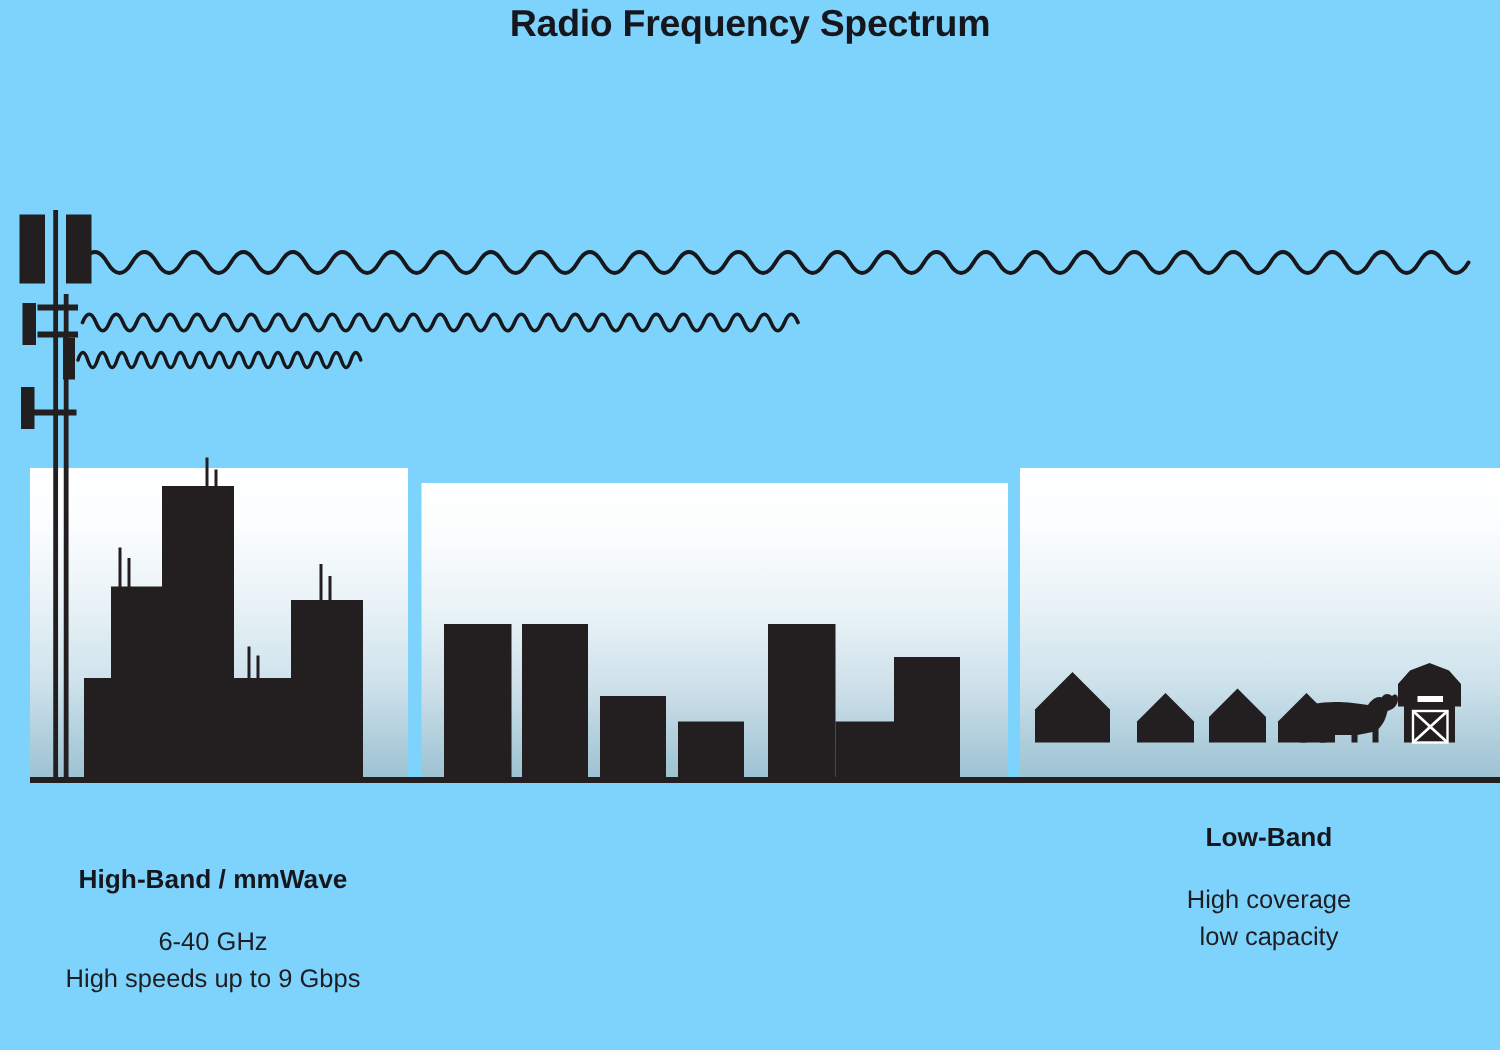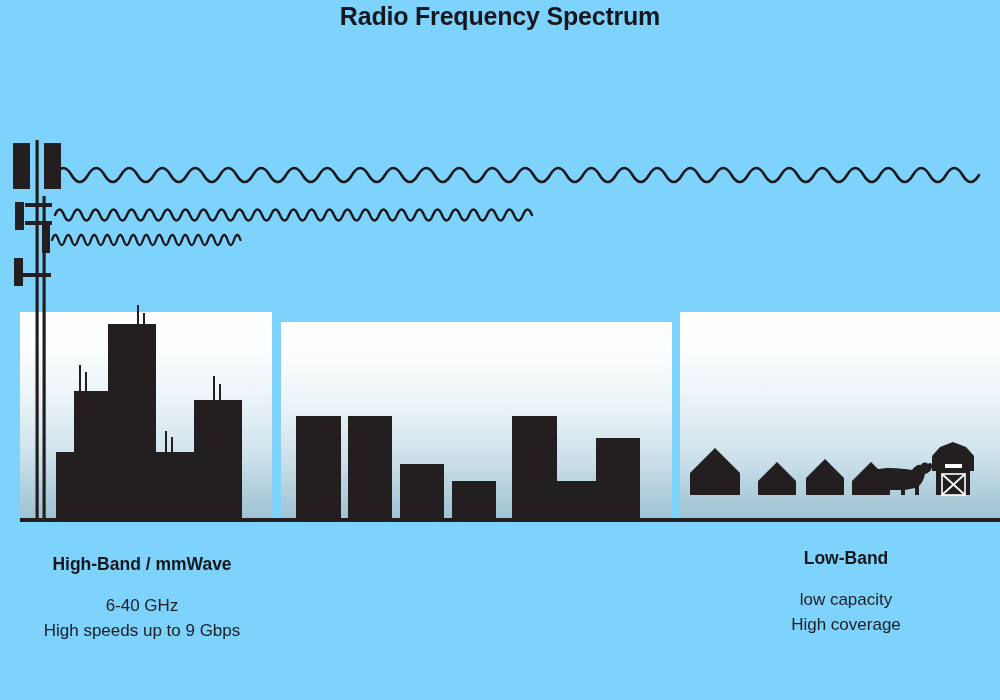--- a/index.html
+++ b/index.html
@@ -54,21 +54,21 @@
     margin-top: 17px;
     font-size: 17px;
     font-weight: normal;
     color: #1d1d22;
     line-height: 1.48;
     text-align: center;
   }
   .caption .band-lines div {
     white-space: nowrap;
   }
-  #cap-high { left: 0px;   top: 554px; width: 284px; }
+  #cap-high { left: 0px;   top: 576px; width: 284px; }
   #cap-mid  { left: 288px; top: 548px; width: 400px; }
   #cap-low  { left: 692px; top: 548px; width: 308px; }
 </style>
 </head>
 <body>
 
 <div id="canvas">
 
   <div class="title">Radio Frequency Spectrum</div>
 
@@ -219,18 +219,18 @@
   </div>
 
   <div class="caption" id="cap-mid">
     <div class="band-lines">
     </div>
   </div>
 
   <div class="caption" id="cap-low">
     <div class="band-name">Low-Band</div>
     <div class="band-lines">
+      <div>High coverage</div>
       <div>low capacity</div>
-      <div>High coverage</div>
     </div>
   </div>
 
 </div>
 
 </body></html>

